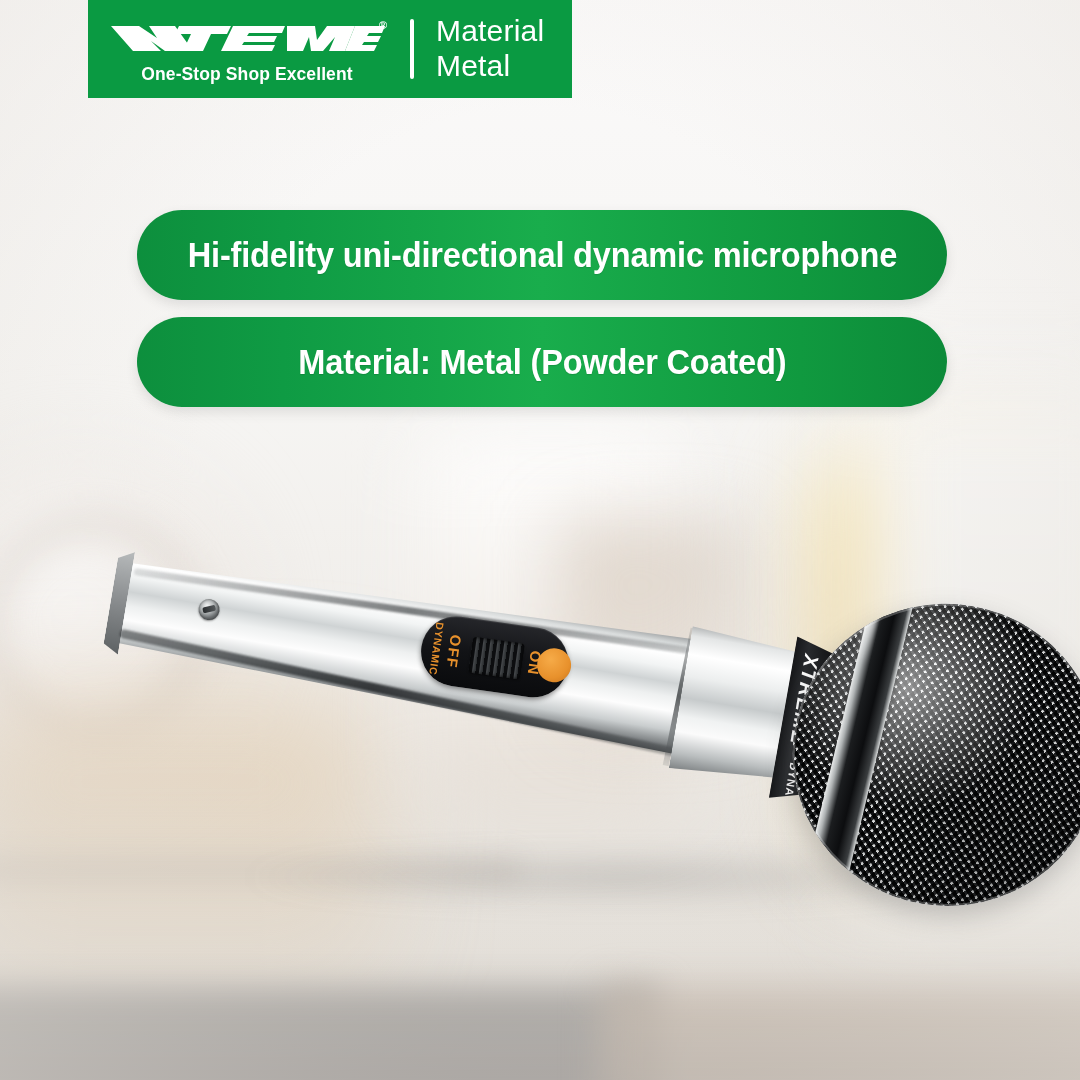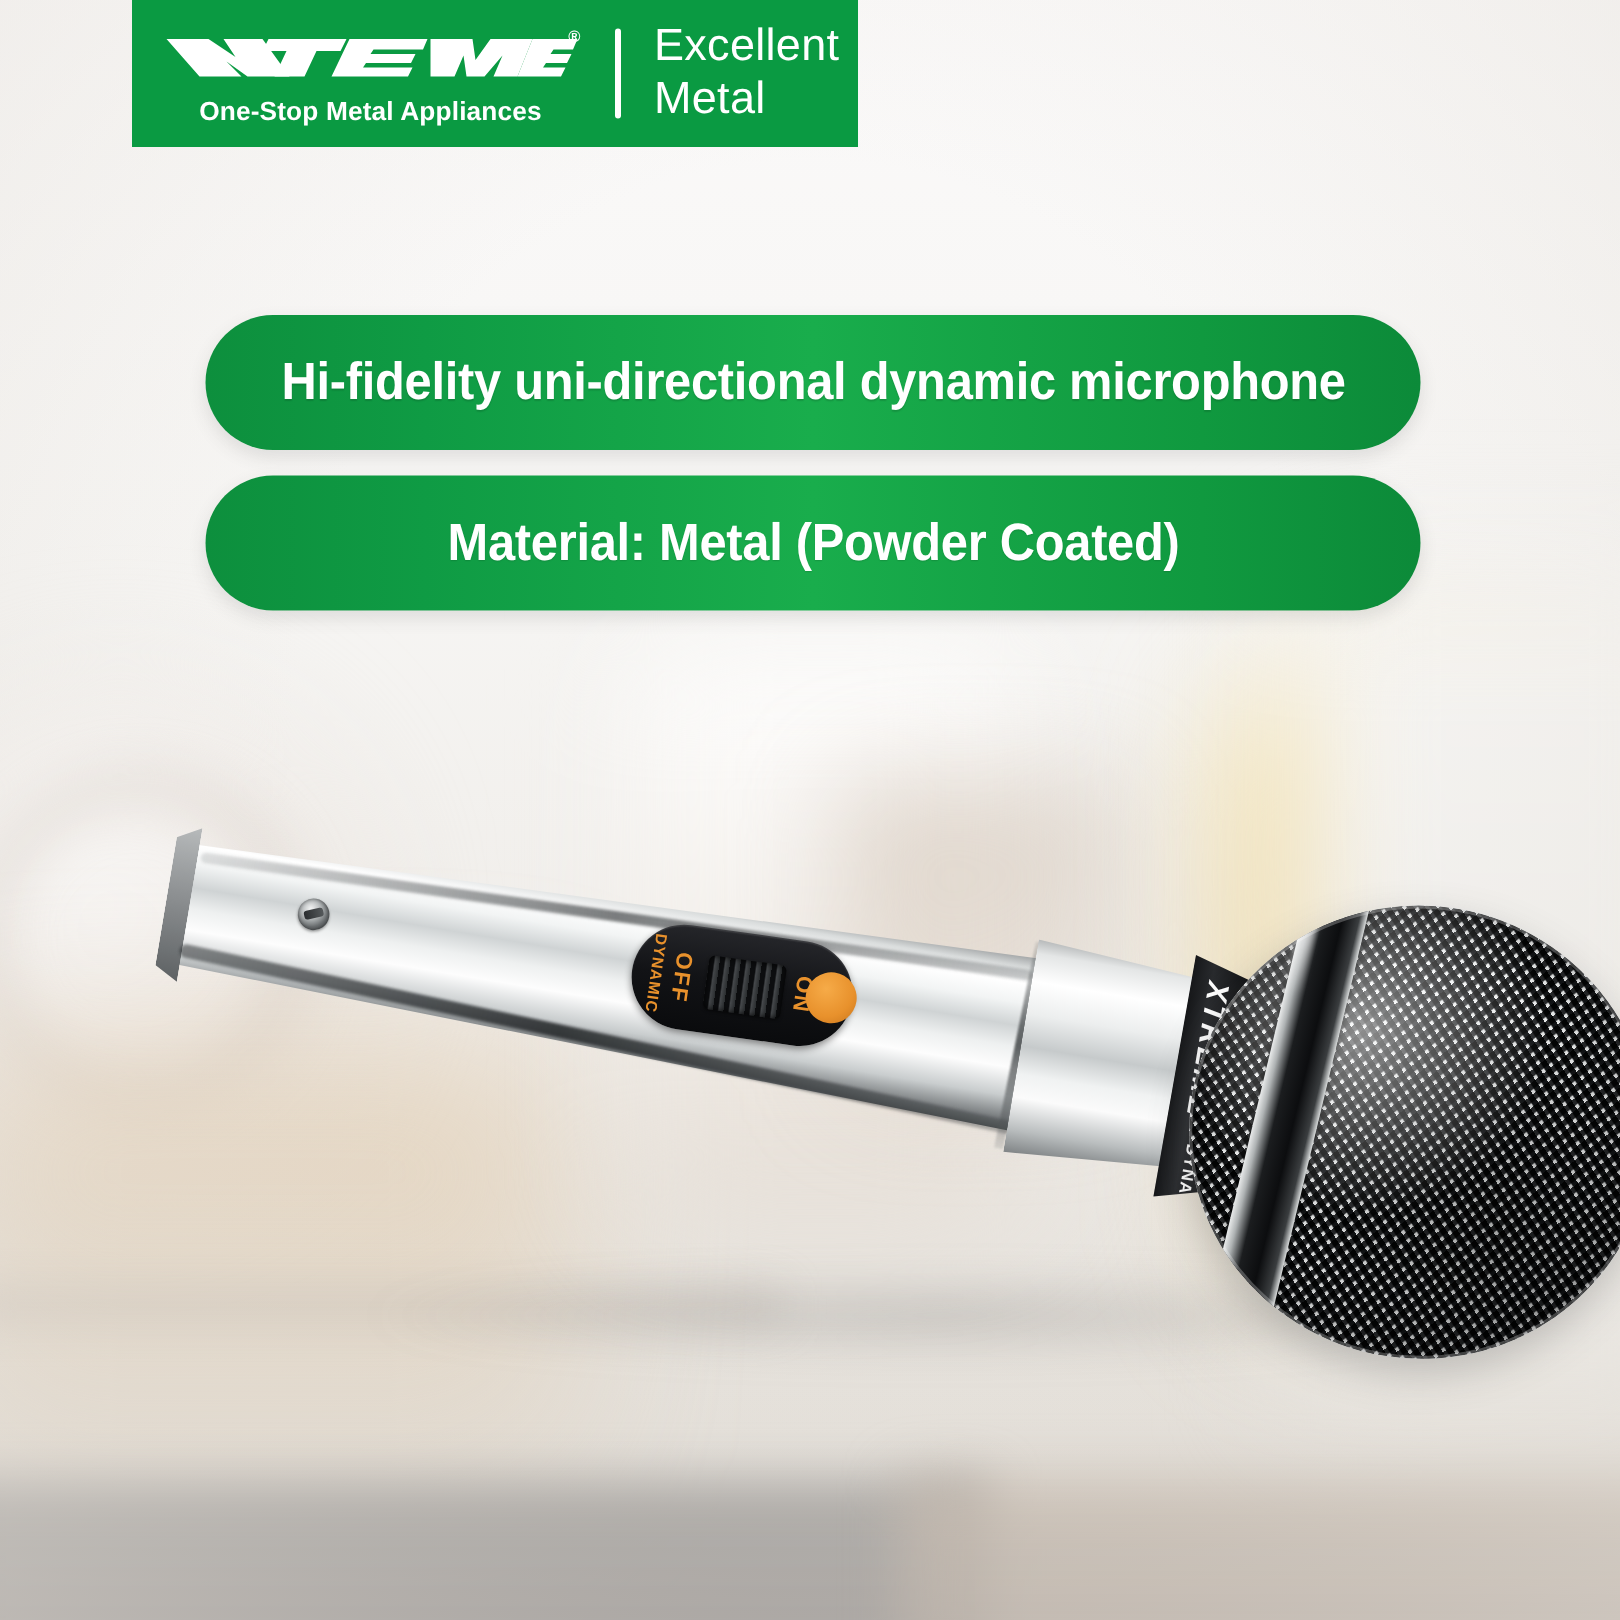--- a/index.html
+++ b/index.html
@@ -197,25 +197,25 @@
           <g fill="#ffffff">
             <path d="M2 8 L30 8 L48 20 L40 8 L66 8 L84 33 L56 33 L42 23 L52 33 L24 33 Z"></path>
             <path d="M70 8 L122 8 L118 16 L102 16 L94 33 L74 33 L82 16 L66 16 Z"></path>
             <path d="M124 8 L176 8 L173 15 L140 15 L138 18 L168 18 L165 24 L135 24 L133 27 L166 27 L163 33 L112 33 Z"></path>
             <path d="M178 8 L206 8 L208 22 L218 8 L246 8 L236 33 L220 33 L226 19 L214 33 L202 33 L200 19 L194 33 L178 33 Z"></path>
             <path d="M246 8 L276 8 L273 15 L260 15 L258 18 L272 18 L269 24 L255 24 L253 27 L268 27 L265 33 L236 33 Z"></path>
           </g>
         </svg>
         <span class="logo-reg">®</span>
       </div>
-      <div class="logo-tagline">One-Stop Metal Appliances</div>
+      <div class="logo-tagline">One-Stop Shop Excellent</div>
     </div>
     <div class="logo-divider"></div>
     <div class="logo-right">
-      <span>Excellent</span>
+      <span>Material</span>
       <span>Metal</span>
     </div>
   </div>
 
   <div class="pills">
     <div class="pill">
       <span class="pill-label">Hi-fidelity uni-directional dynamic microphone</span>
     </div>
     <div class="pill">
       <span class="pill-label">Material: Metal (Powder Coated)</span>

